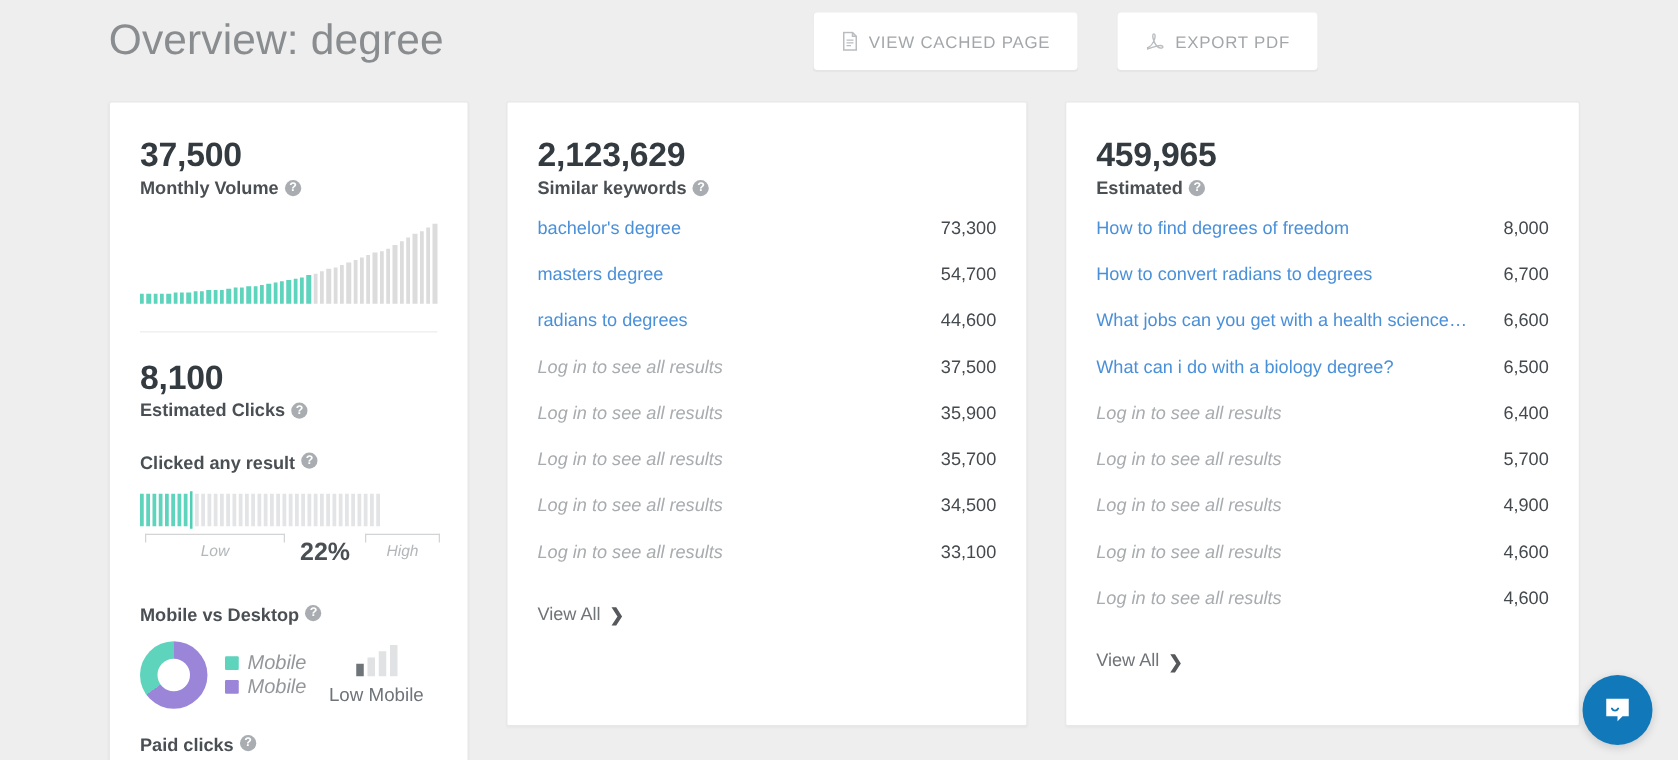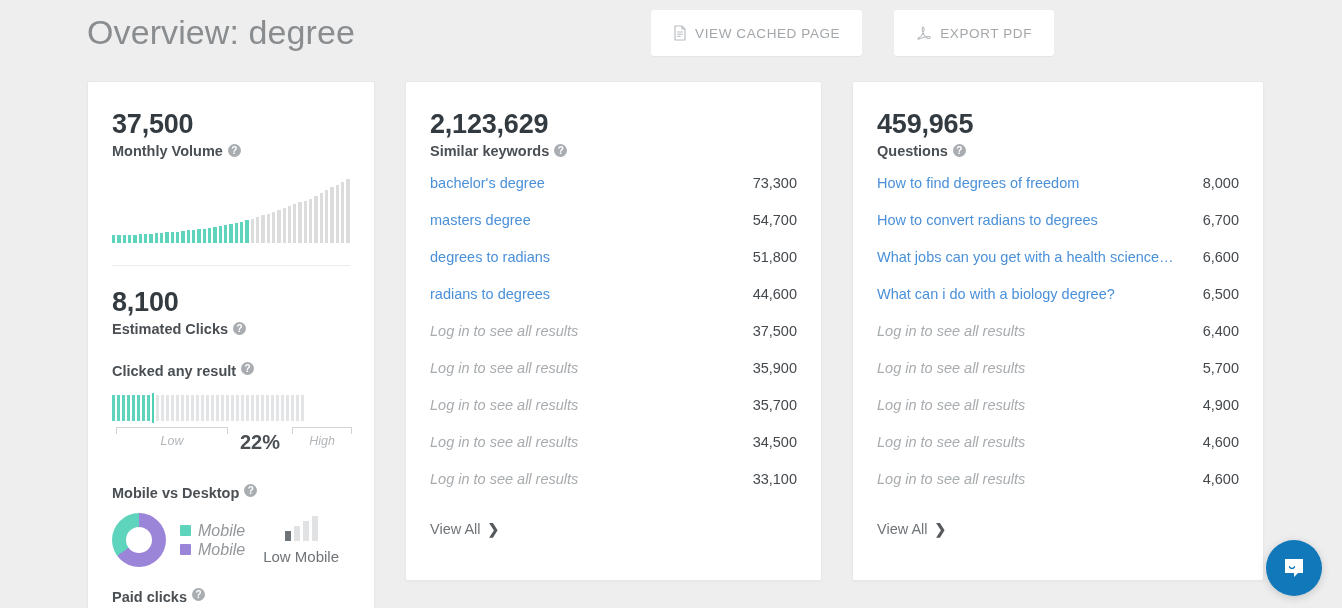--- a/index.html
+++ b/index.html
@@ -352,24 +352,20 @@
         <div class="list" id="kw-list">
             <div class="row">
               <div class="row-term">bachelor's degree</div>
               <div class="row-val">73,300</div>
             </div>
             <div class="row">
               <div class="row-term">masters degree</div>
               <div class="row-val">54,700</div>
             </div>
             <div class="row">
-              <div class="row-term">degrees to radians</div>
-              <div class="row-val">51,800</div>
-            </div>
-            <div class="row">
               <div class="row-term">radians to degrees</div>
               <div class="row-val">44,600</div>
             </div>
             <div class="row">
               <div class="row-term locked">Log in to see all results</div>
               <div class="row-val">37,500</div>
             </div>
             <div class="row">
               <div class="row-term locked">Log in to see all results</div>
               <div class="row-val">35,900</div>
@@ -391,21 +387,21 @@
           <span>View All</span>
           <span class="chev">❯</span>
         </div>
       </div>
     </div>
 
     <div class="card card-right">
       <div class="list-wrap">
         <div class="big-num">459,965</div>
         <div class="sub-label">
-          <span>Questions</span>
+          <span>Estimated</span>
           <span class="qmark">?</span>
         </div>
         <div class="list" id="q-list">
             <div class="row">
               <div class="row-term">How to find degrees of freedom</div>
               <div class="row-val">8,000</div>
             </div>
             <div class="row">
               <div class="row-term">How to convert radians to degrees</div>
               <div class="row-val">6,700</div>

